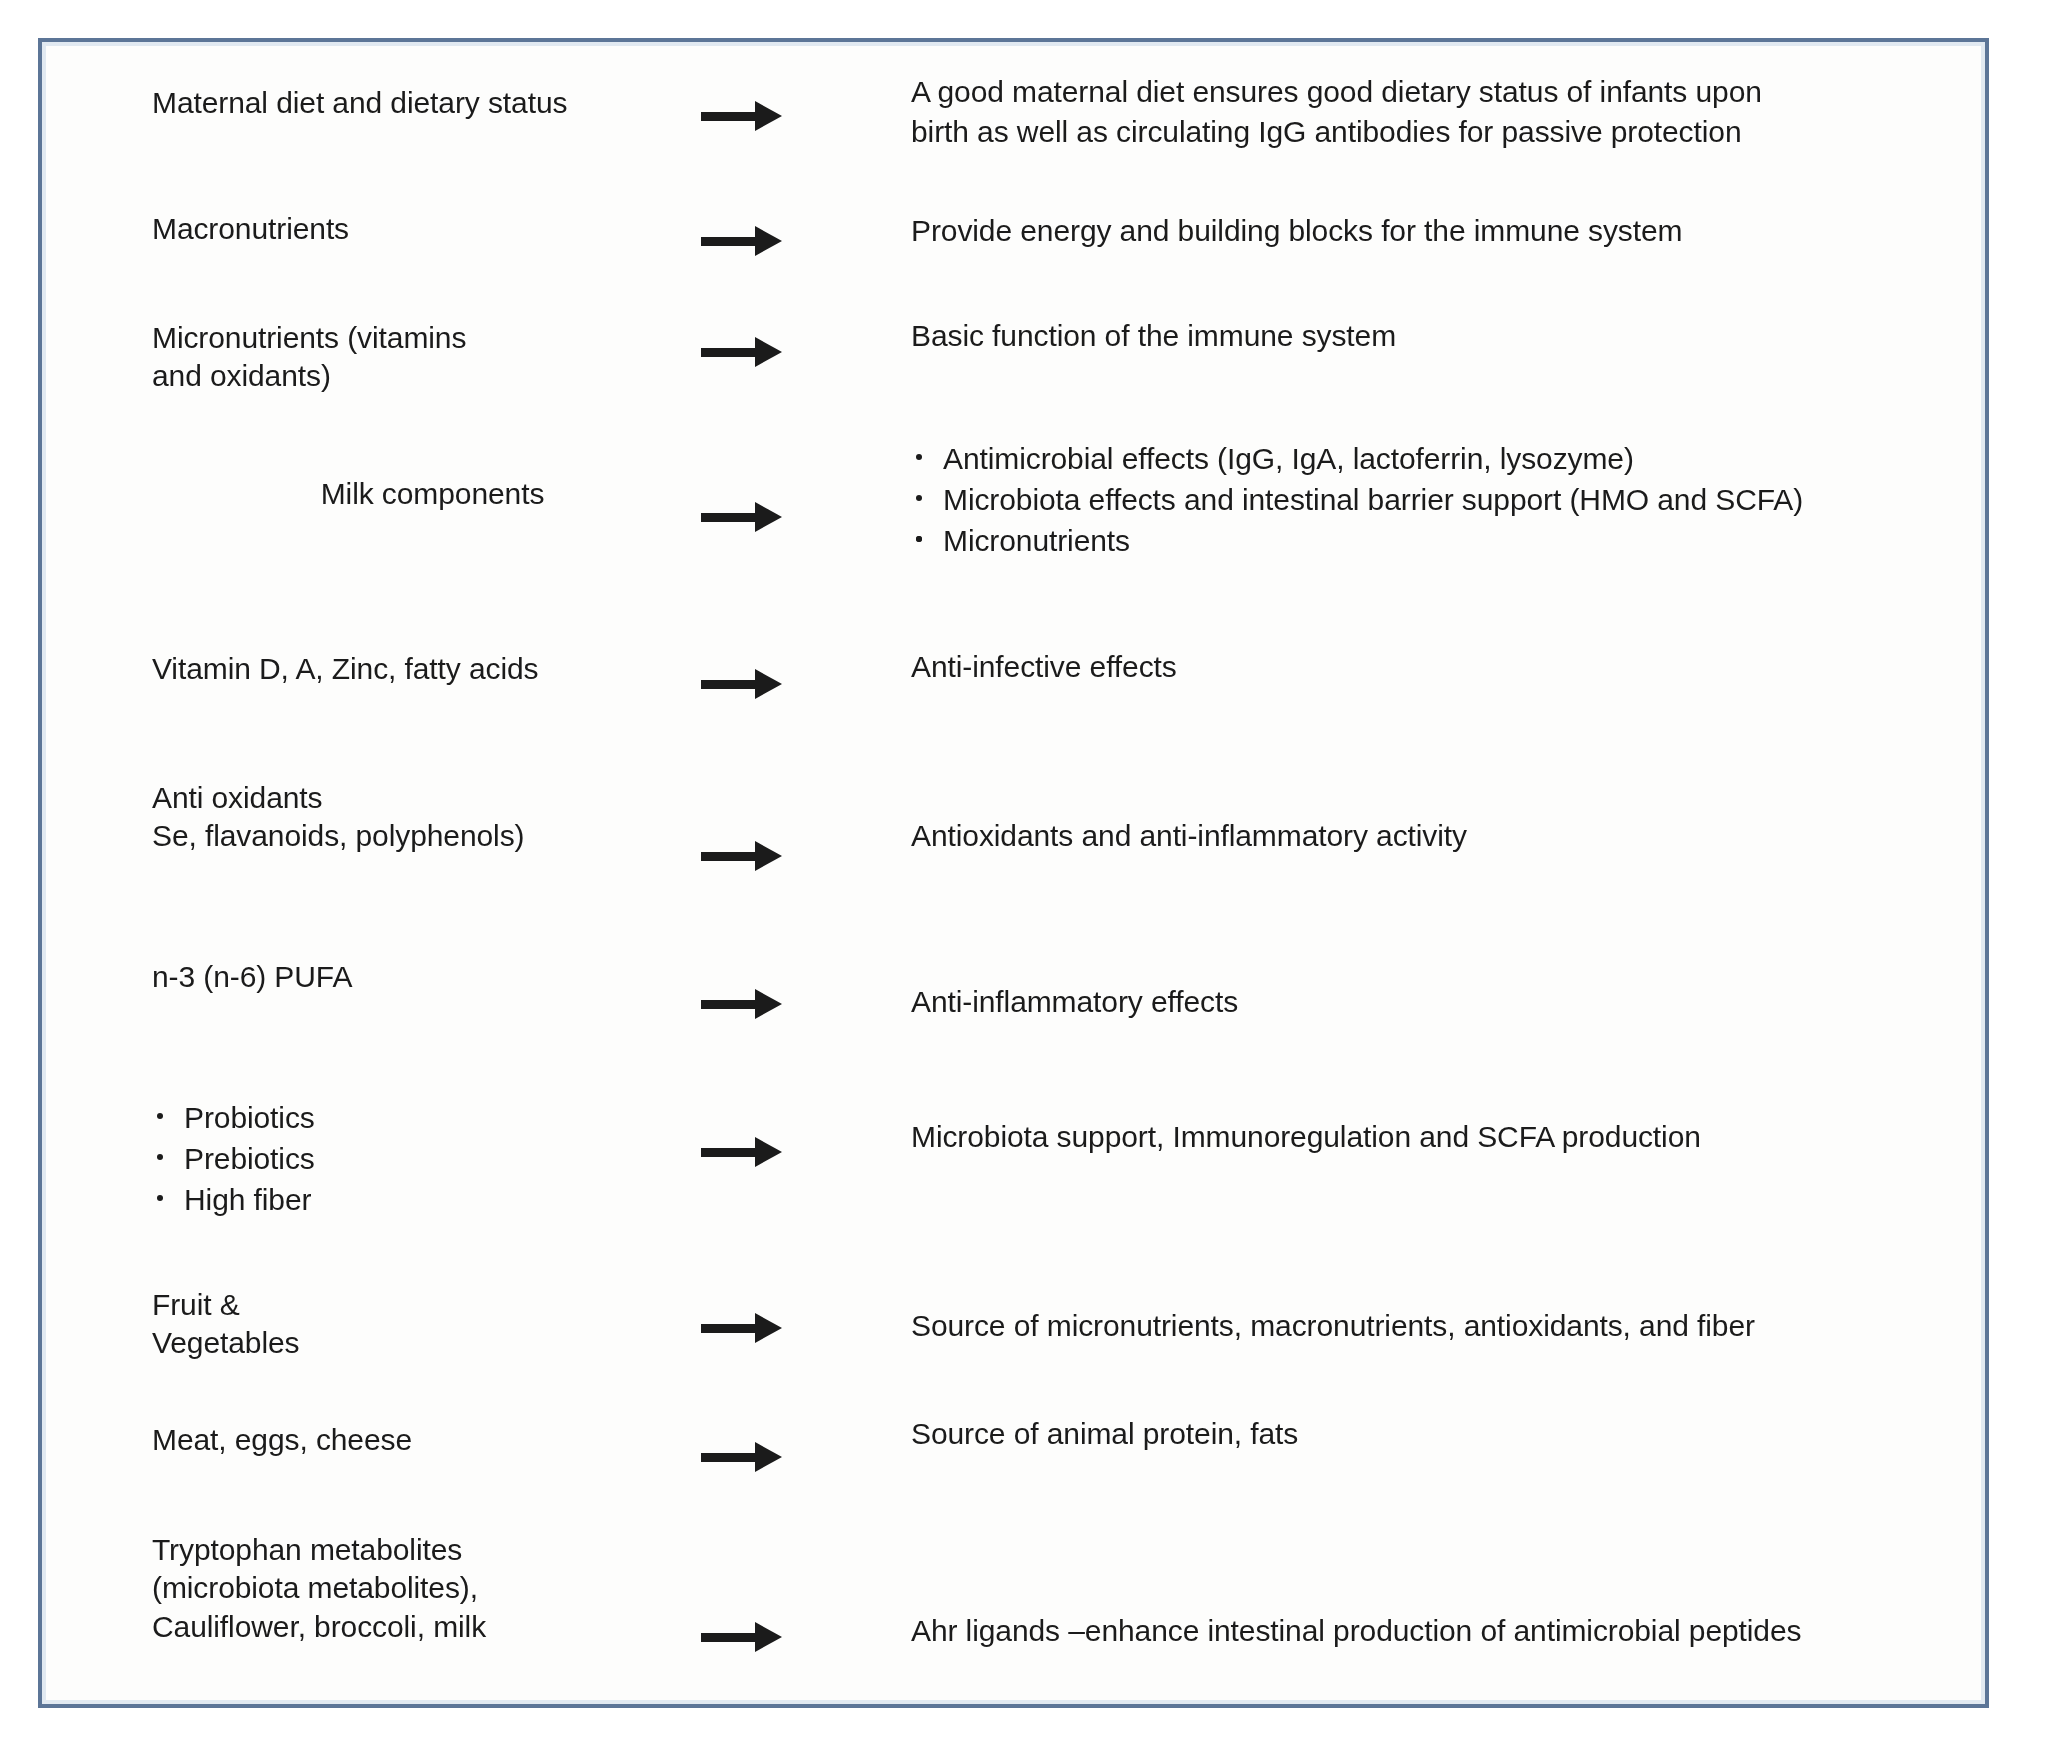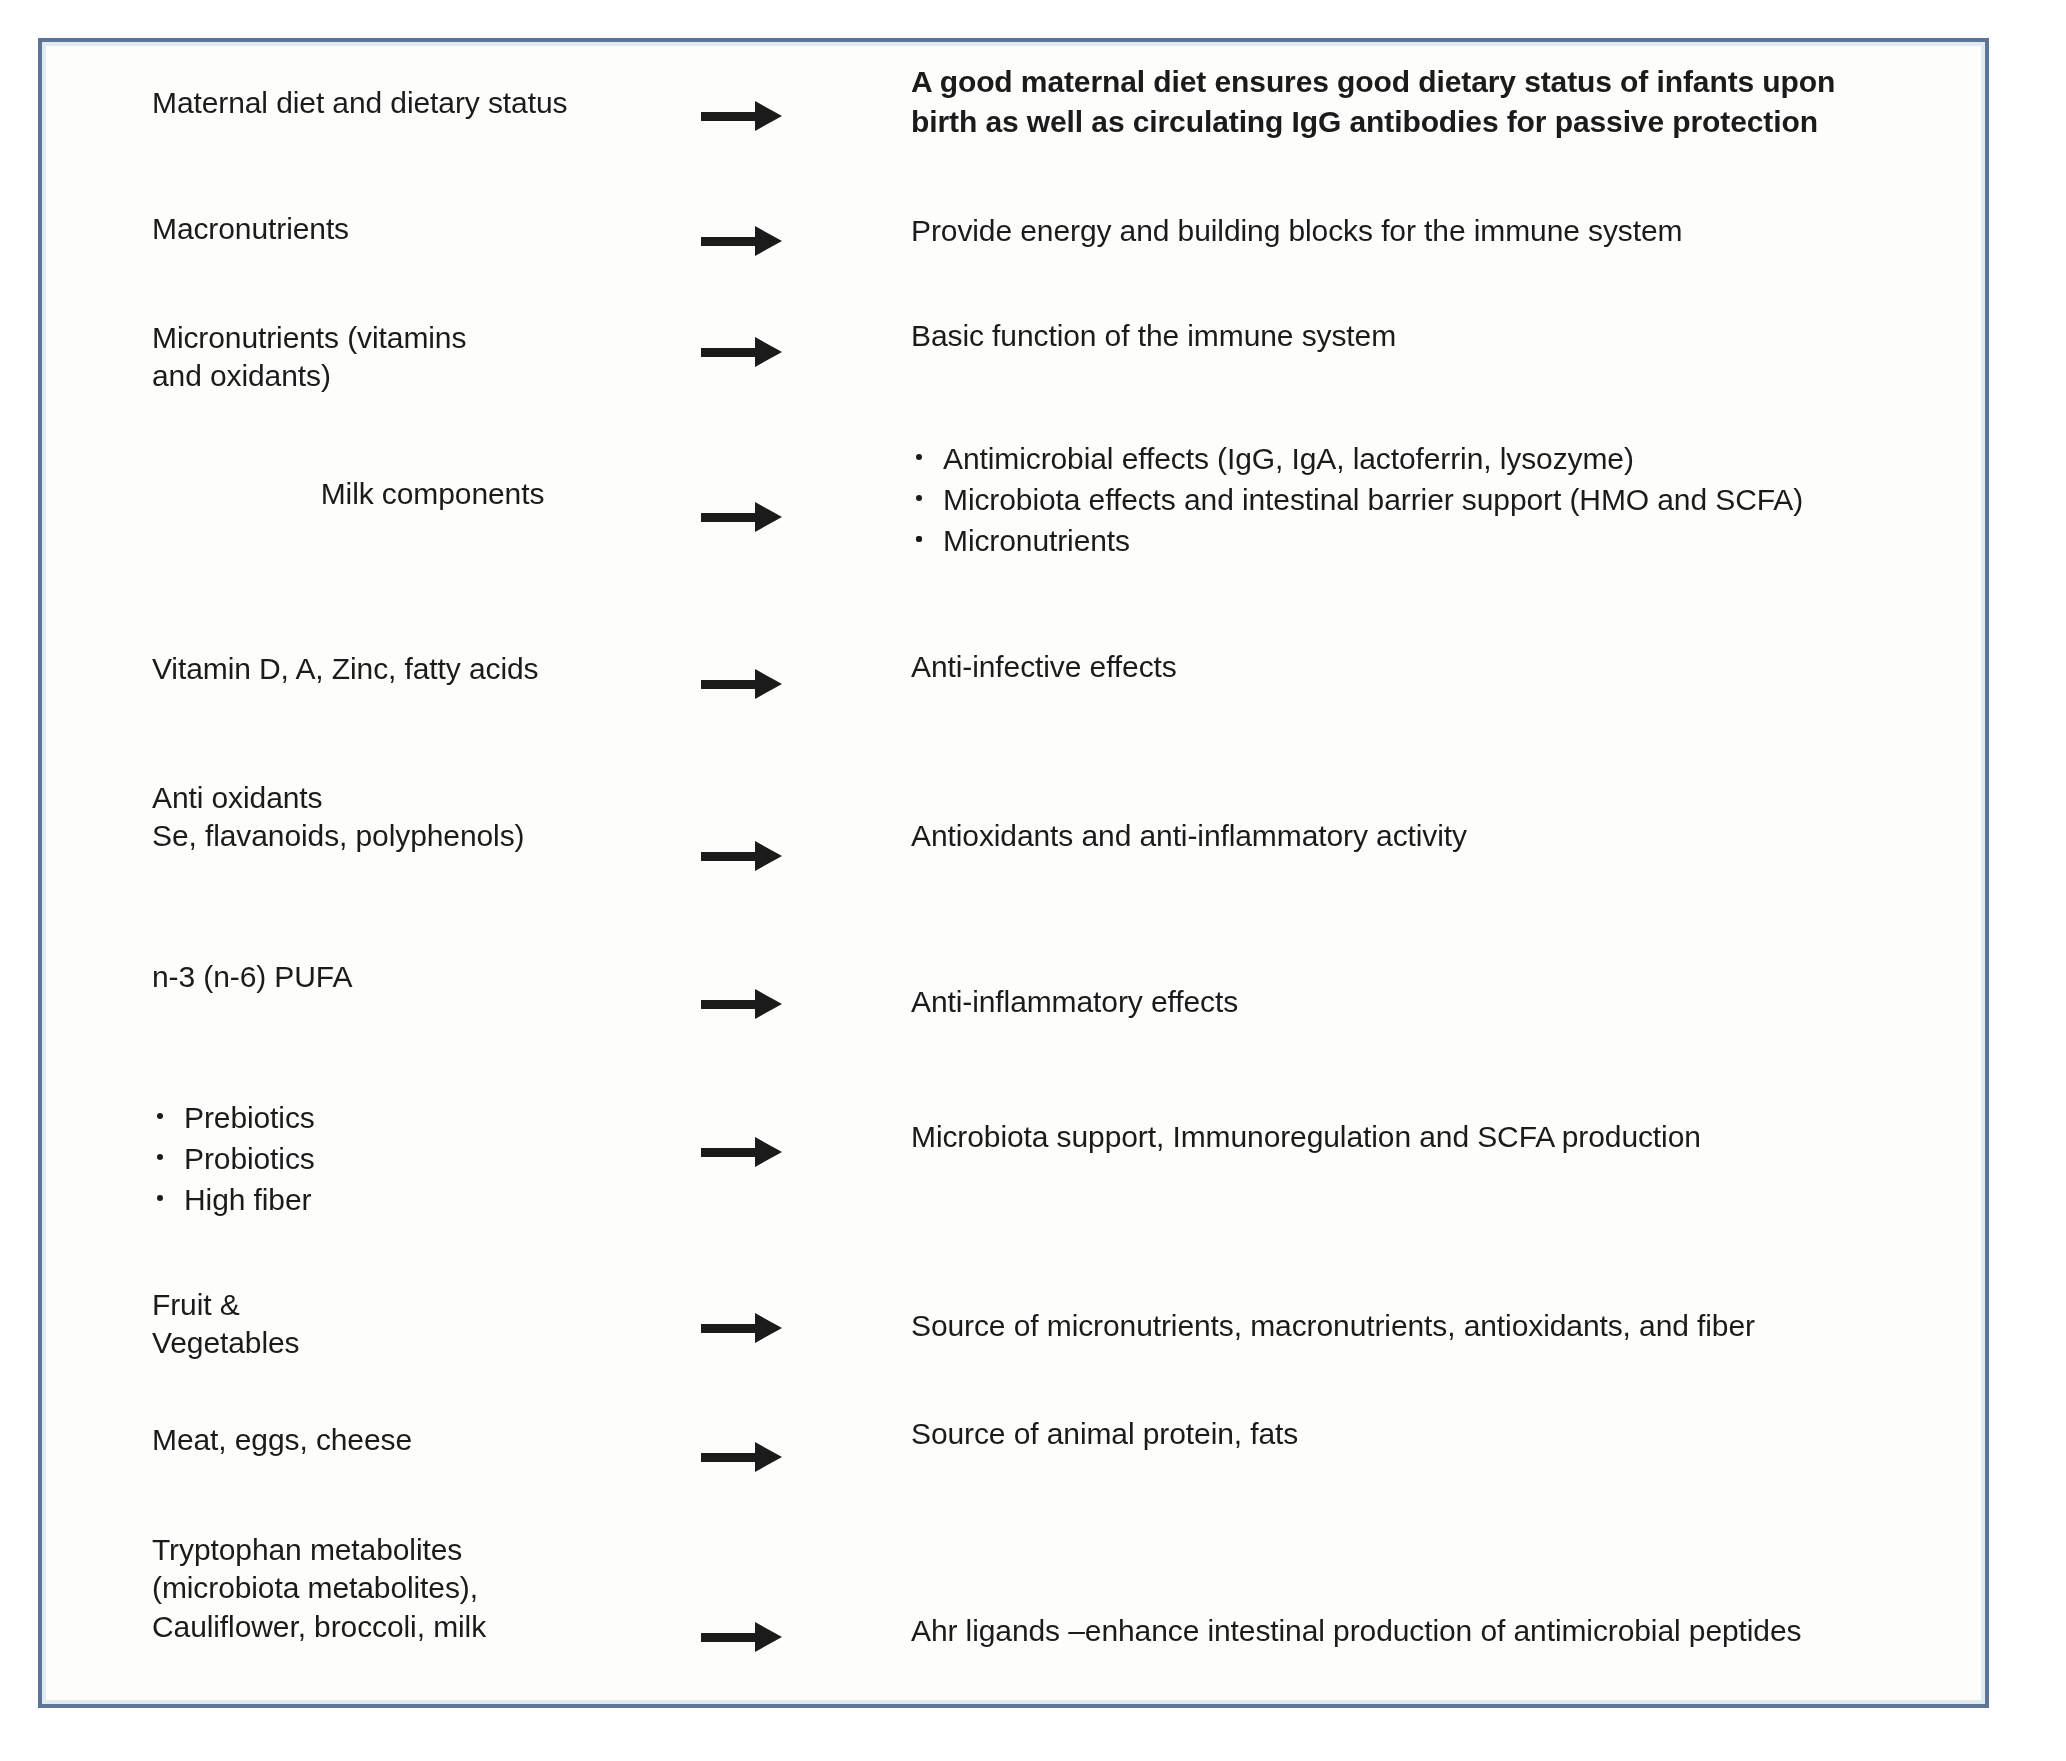--- a/index.html
+++ b/index.html
@@ -132,21 +132,21 @@
       <div class="row" style="top: 0px;">
         <div class="left-cell" style="top: 42px;">
           <span class="line">Maternal diet and dietary status</span>
         </div>
         <div class="arrow-cell" style="top: 59px;">
           <span class="arrow">
             <span class="shaft"></span>
             <span class="head"></span>
           </span>
         </div>
-        <div class="right-cell" style="top: 20px; font-weight: bold;">
+        <div class="right-cell" style="top: 30px;">
           <span class="line">A good maternal diet ensures good dietary status of infants upon</span>
           <span class="line">birth as well as circulating IgG antibodies for passive protection</span>
         </div>
       </div>
       <div class="row" style="top: 0px;">
         <div class="left-cell" style="top: 168px;">
           <span class="line">Macronutrients</span>
         </div>
         <div class="arrow-cell" style="top: 184px;">
           <span class="arrow">
@@ -231,22 +231,22 @@
             <span class="head"></span>
           </span>
         </div>
         <div class="right-cell" style="top: 940px;">
           <span class="line">Anti-inflammatory effects</span>
         </div>
       </div>
       <div class="row" style="top: 0px;">
         <div class="left-cell" style="top: 1055px;">
           <ul class="bullets">
+            <li><span class="dot"></span><span>Probiotics</span></li>
             <li><span class="dot"></span><span>Prebiotics</span></li>
-            <li><span class="dot"></span><span>Probiotics</span></li>
             <li><span class="dot"></span><span>High fiber</span></li>
           </ul>
         </div>
         <div class="arrow-cell" style="top: 1095px;">
           <span class="arrow">
             <span class="shaft"></span>
             <span class="head"></span>
           </span>
         </div>
         <div class="right-cell" style="top: 1075px;">

